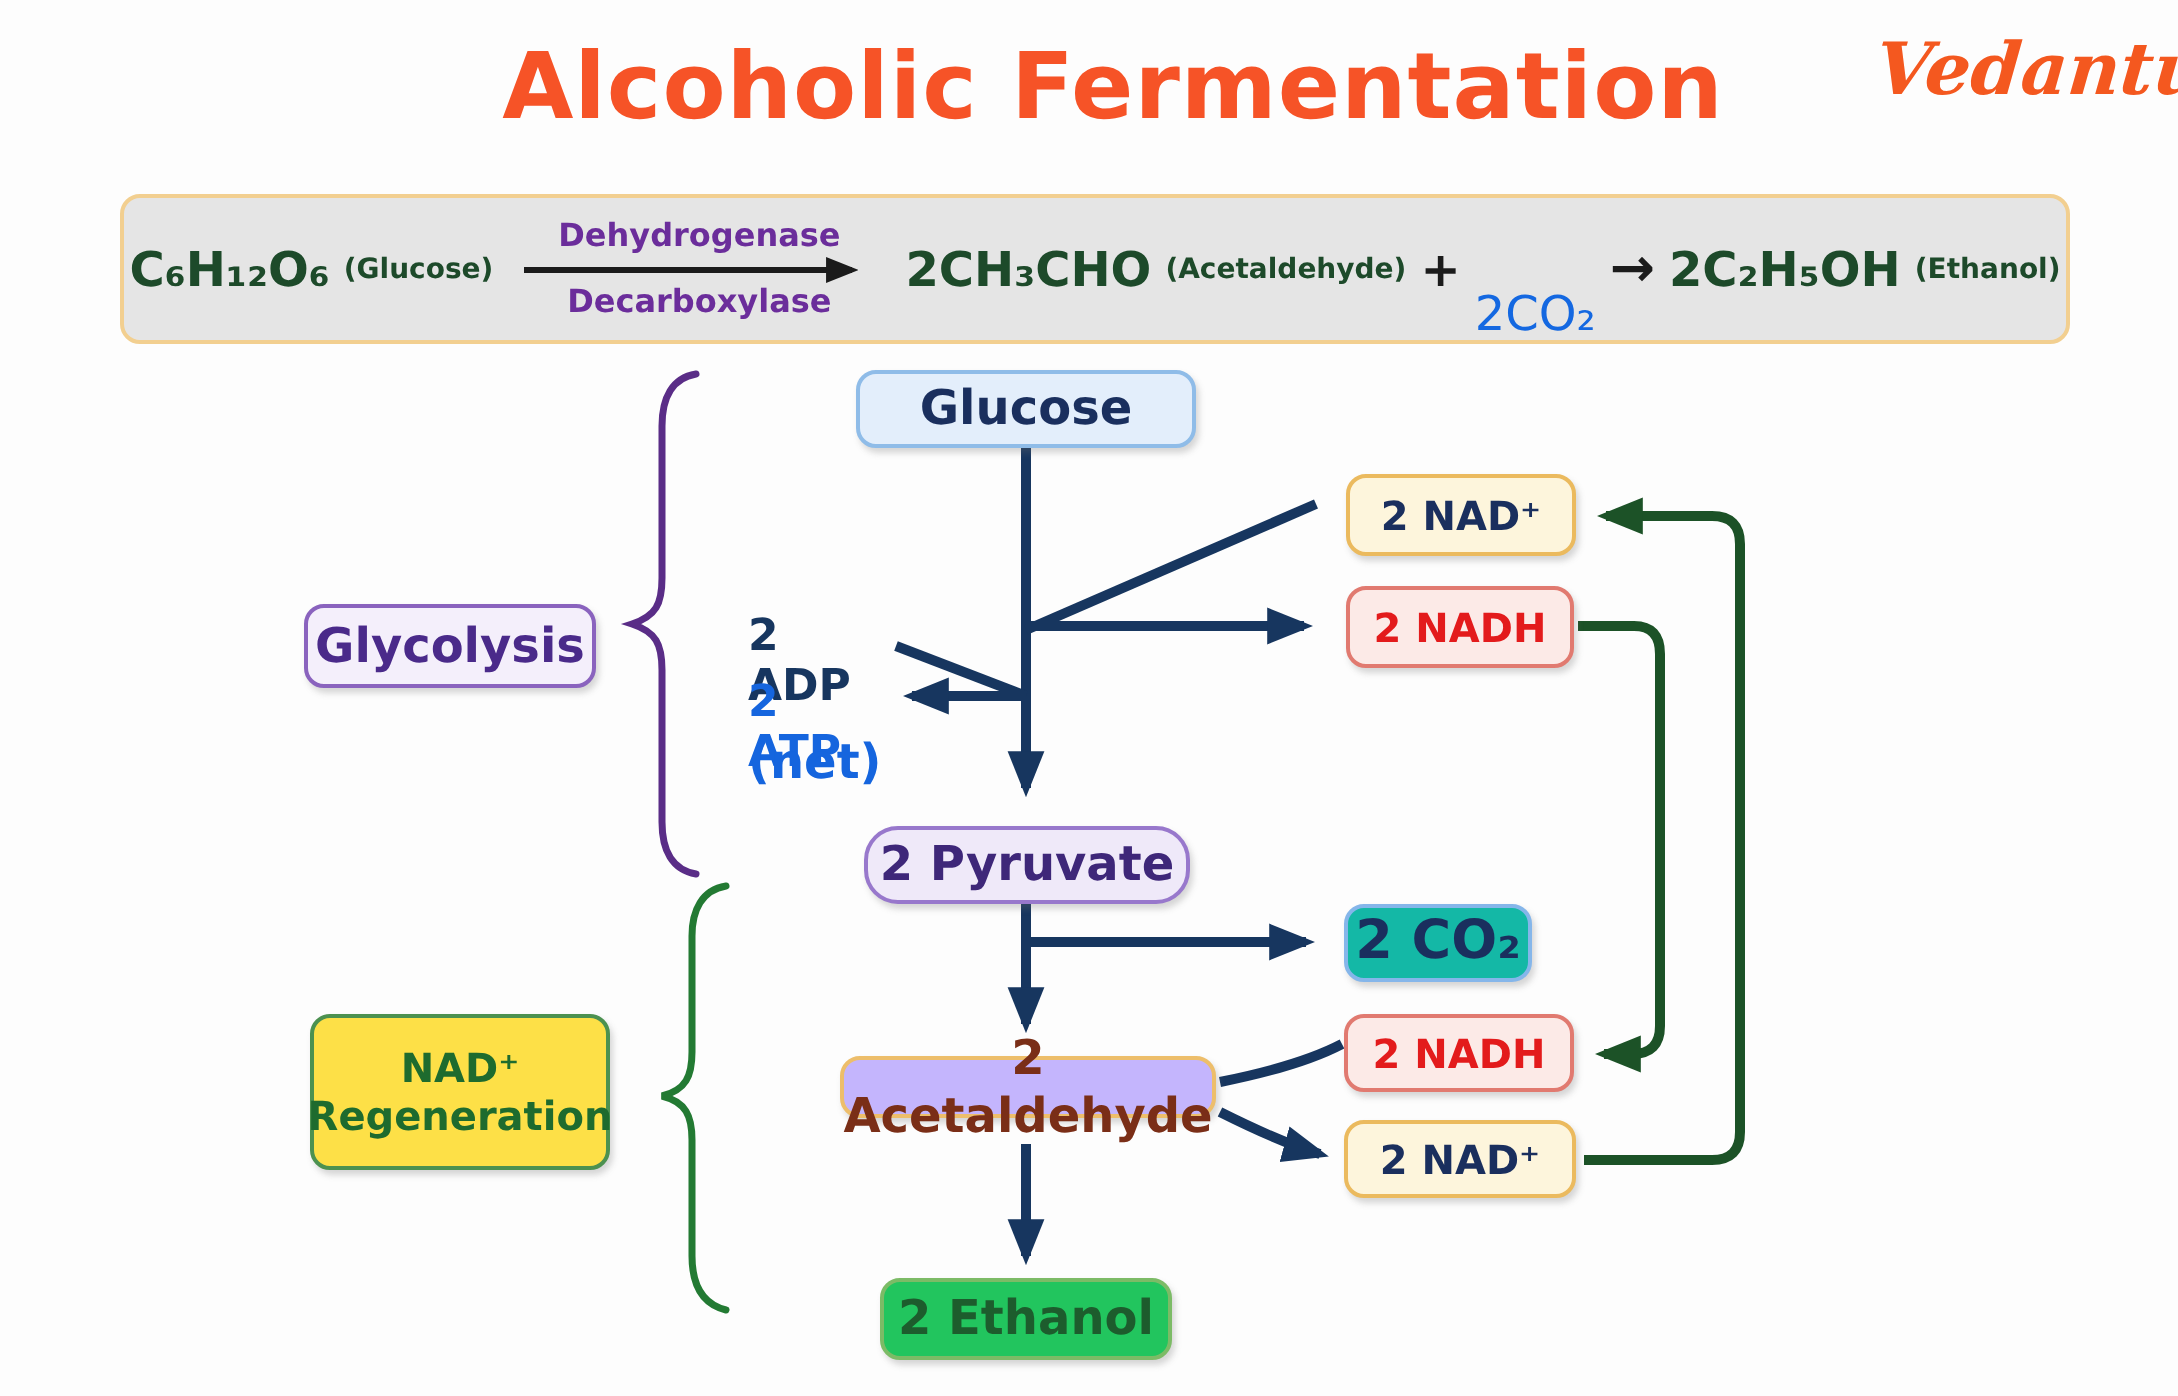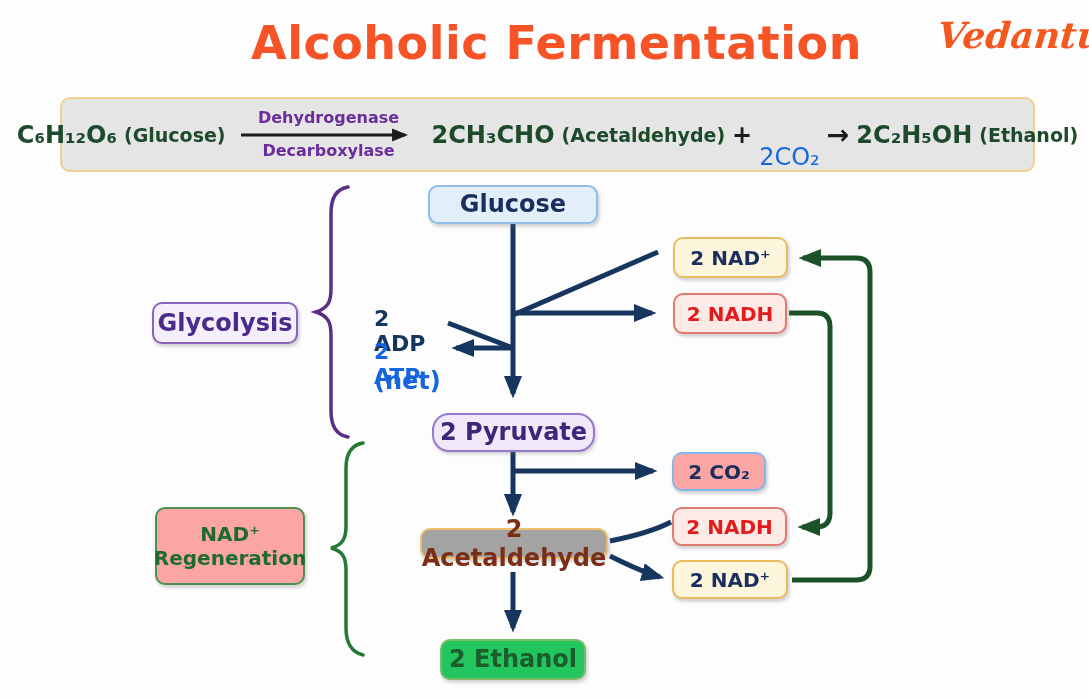--- a/index.html
+++ b/index.html
@@ -18,43 +18,43 @@
     font-family:"DejaVu Serif","Liberation Serif",serif;font-style:italic;font-weight:bold;
     font-size:36px;color:#F4581F;transform:skewX(-5deg);
   }
   
   .eq-box{
     position:absolute;left:60px;top:97px;width:975px;height:75px;box-sizing:border-box;
     background:#e5e5e5;border:2px solid #F2CF90;border-radius:10px;
     display:flex;align-items:center;justify-content:center;gap:7px;white-space:nowrap;
   }
   .f{font-weight:bold;color:#1D4A2A;font-size:24px;}
-  .fname{font-weight:bold;color:#1D4A2A;font-size:19px;}
+  .fname{font-weight:bold;color:#1D4A2A;font-size:14px;}
   .fplus{font-weight:bold;color:#1b1b1b;font-size:24px;}
   .fblue{font-weight:normal;color:#1468E1;font-size:24px;margin-top:44px;}
   .farrow{font-weight:bold;color:#1b1b1b;font-size:27px;line-height:1;}
   .enzyme{display:flex;flex-direction:column;align-items:center;margin:0 6px;}
   .enzyme .lab{font-weight:bold;color:#6B2D9B;font-size:16px;line-height:1.15;}
   
   .node{
     position:absolute;display:flex;align-items:center;justify-content:center;
     border-radius:10px;border:2px solid;font-weight:bold;box-sizing:border-box;
     box-shadow:1.5px 2.5px 3px rgba(110,110,110,.28);text-align:center;line-height:1.2;
   }
   .n-glucose{left:428px;top:185px;width:170px;height:39px;background:#E3EEFB;border-color:#8FBCE8;color:#1A2F5E;font-size:24px;}
   .n-glycolysis{left:152px;top:302px;width:146px;height:42px;background:#F4EFFB;border-color:#8A63BE;color:#4A2A8A;font-size:24px;}
   .n-pyruvate{left:432px;top:413px;width:163px;height:39px;background:#EFE9F9;border-color:#9878CC;color:#3E2779;font-size:24px;border-radius:17px;}
   .n-nad-top{left:673px;top:237px;width:115px;height:41px;background:#FDF5DC;border-color:#EBBA5E;color:#1A2F5E;font-size:20px;}
   .n-nadh-top{left:673px;top:293px;width:114px;height:41px;background:#FCEAE7;border-color:#E17A70;color:#E31B1C;font-size:20px;}
-  .n-co2{left:672px;top:452px;width:94px;height:39px;background:#fca5a5;border-color:#85B6EA;color:#1A2F5E;font-size:20px;}
+  .n-co2{left:672px;top:452px;width:94px;height:39px;background:#14b8a6;border-color:#85B6EA;color:#1A2F5E;font-size:27px;}
   .n-nadh-bot{left:672px;top:507px;width:115px;height:39px;background:#FCEAE7;border-color:#E17A70;color:#E31B1C;font-size:20px;}
   .n-nad-bot{left:672px;top:560px;width:116px;height:39px;background:#FDF5DC;border-color:#EBBA5E;color:#1A2F5E;font-size:20px;}
-  .n-acetaldehyde{left:420px;top:528px;width:188px;height:31px;background:#a3a3a3;border-color:#EDBE6B;color:#7A2E17;font-size:24px;}
+  .n-acetaldehyde{left:420px;top:528px;width:188px;height:31px;background:#c4b5fd;border-color:#EDBE6B;color:#7A2E17;font-size:24px;}
   .n-ethanol{left:440px;top:639px;width:146px;height:41px;background:#22c55e;border-color:#7CBB66;color:#1D5C2D;font-size:24px;}
-  .n-nadregen{left:155px;top:507px;width:150px;height:78px;background:#fca5a5;border-color:#4C9150;color:#1E6B2E;font-size:20px;flex-direction:column;}
+  .n-nadregen{left:155px;top:507px;width:150px;height:78px;background:#fde047;border-color:#4C9150;color:#1E6B2E;font-size:20px;flex-direction:column;}
   
   .flab{position:absolute;font-weight:bold;text-align:left;}
   .l-adp{left:374px;top:306px;width:64px;font-size:22px;color:#17365F;}
   .l-atp{left:374px;top:339px;width:60px;font-size:22px;color:#1565DE;}
   .l-net{left:374px;top:367px;width:60px;font-size:24px;color:#1565DE;}
   
   .wires{position:absolute;left:0;top:0;pointer-events:none;}
 </style>
 </head>
 <body>

